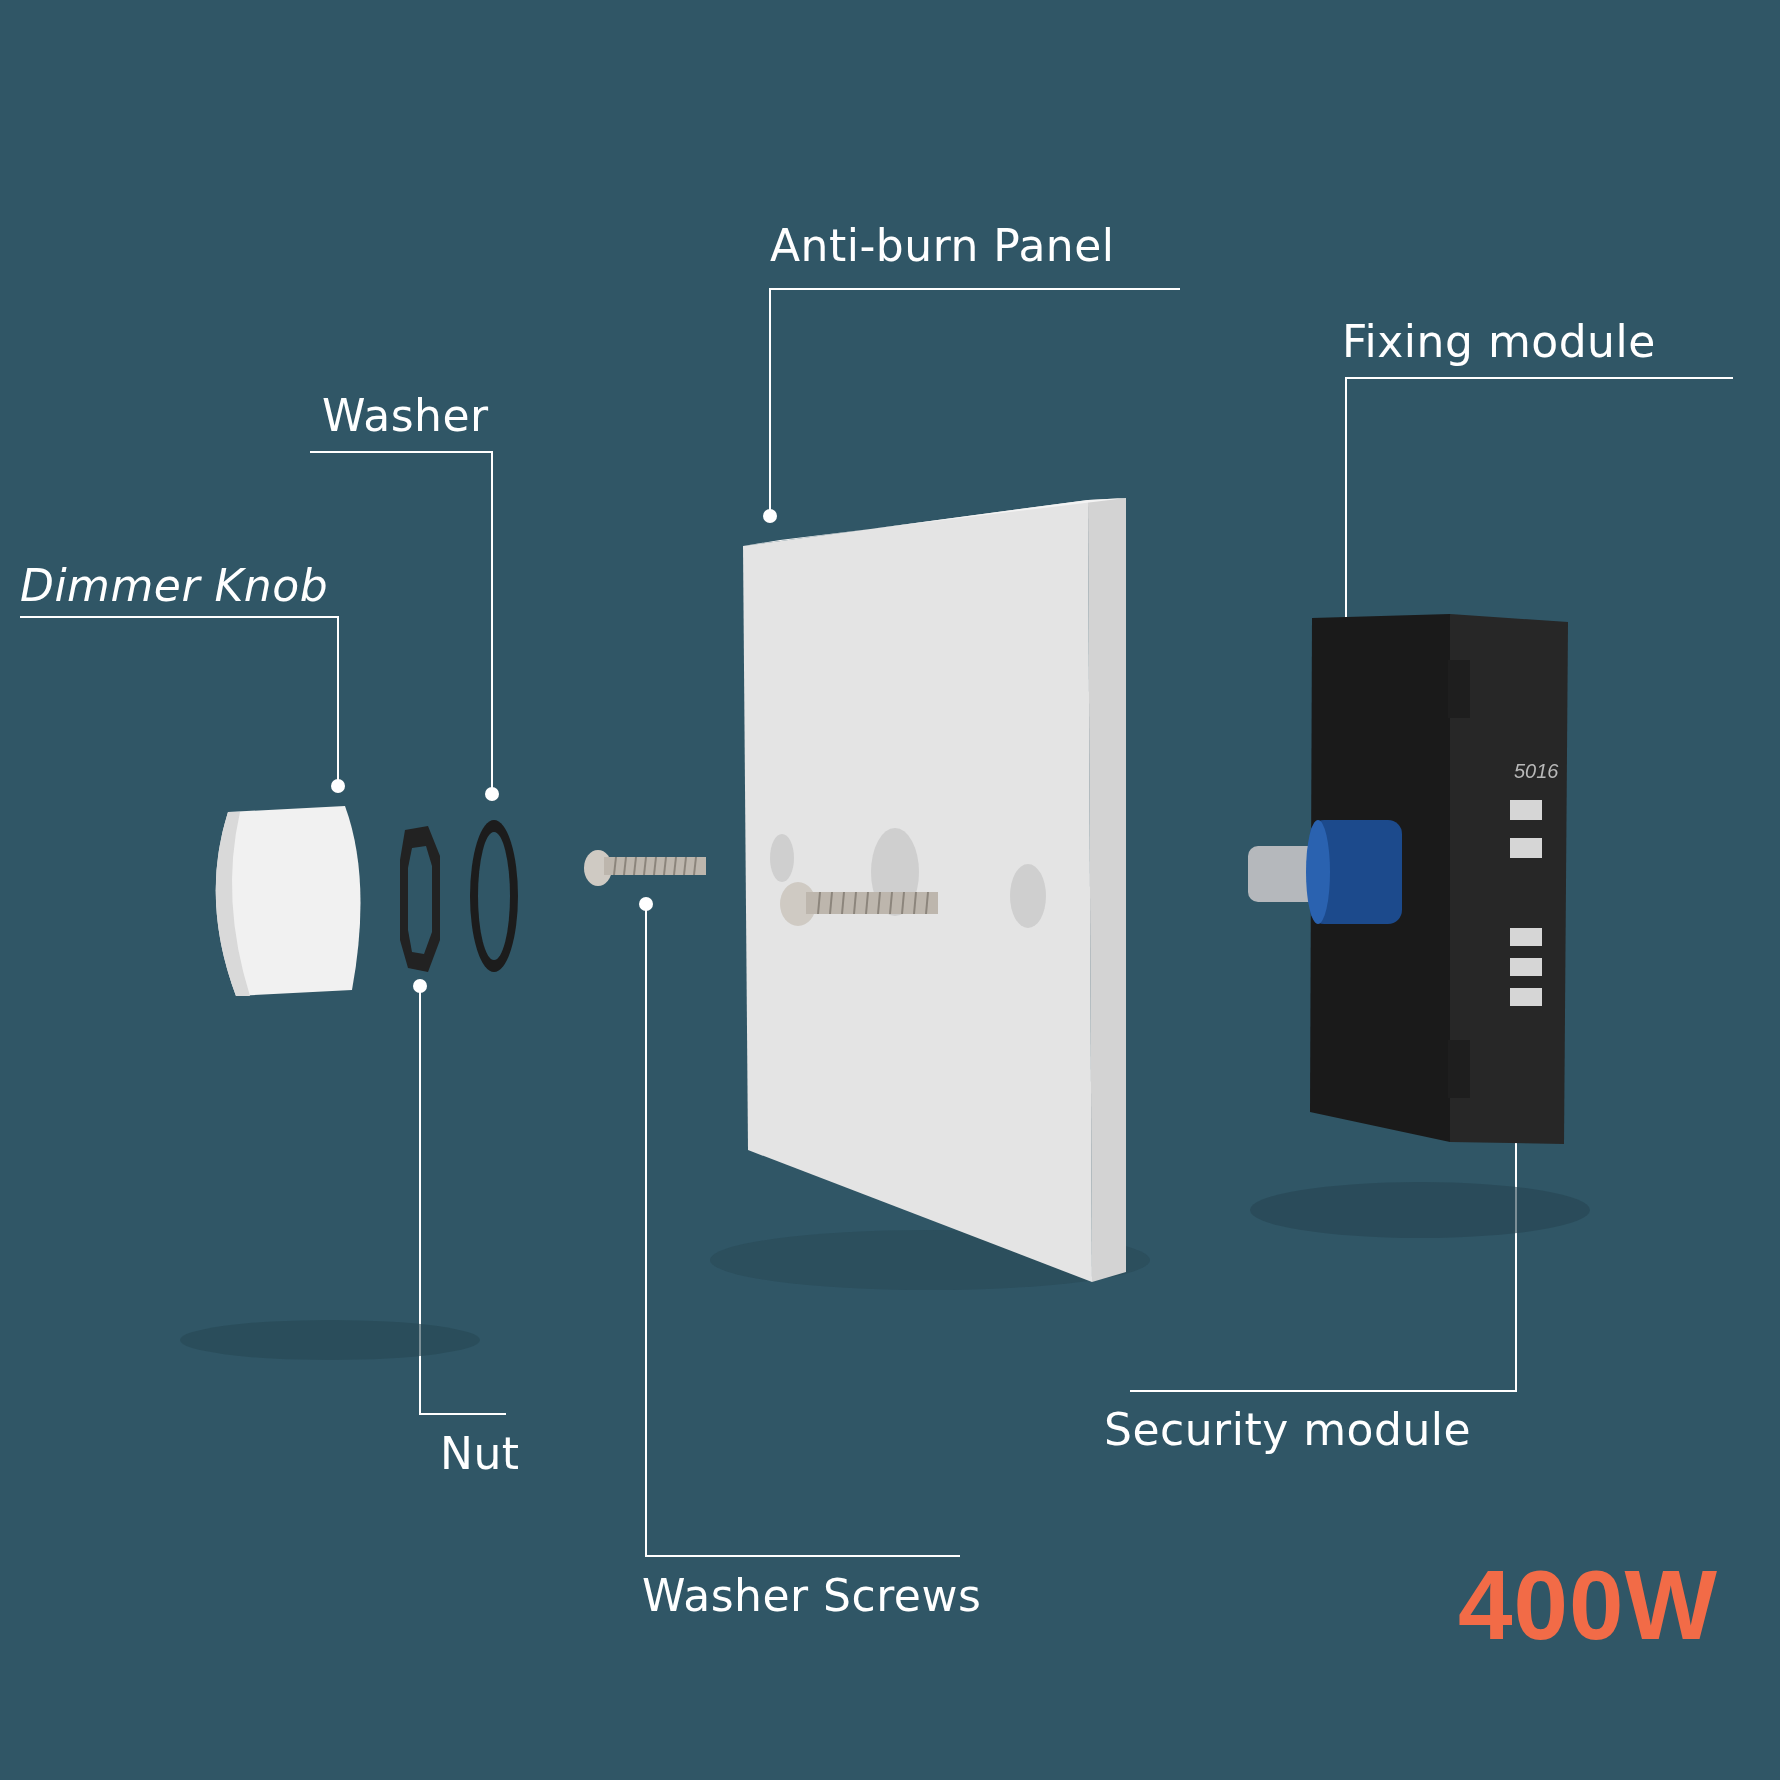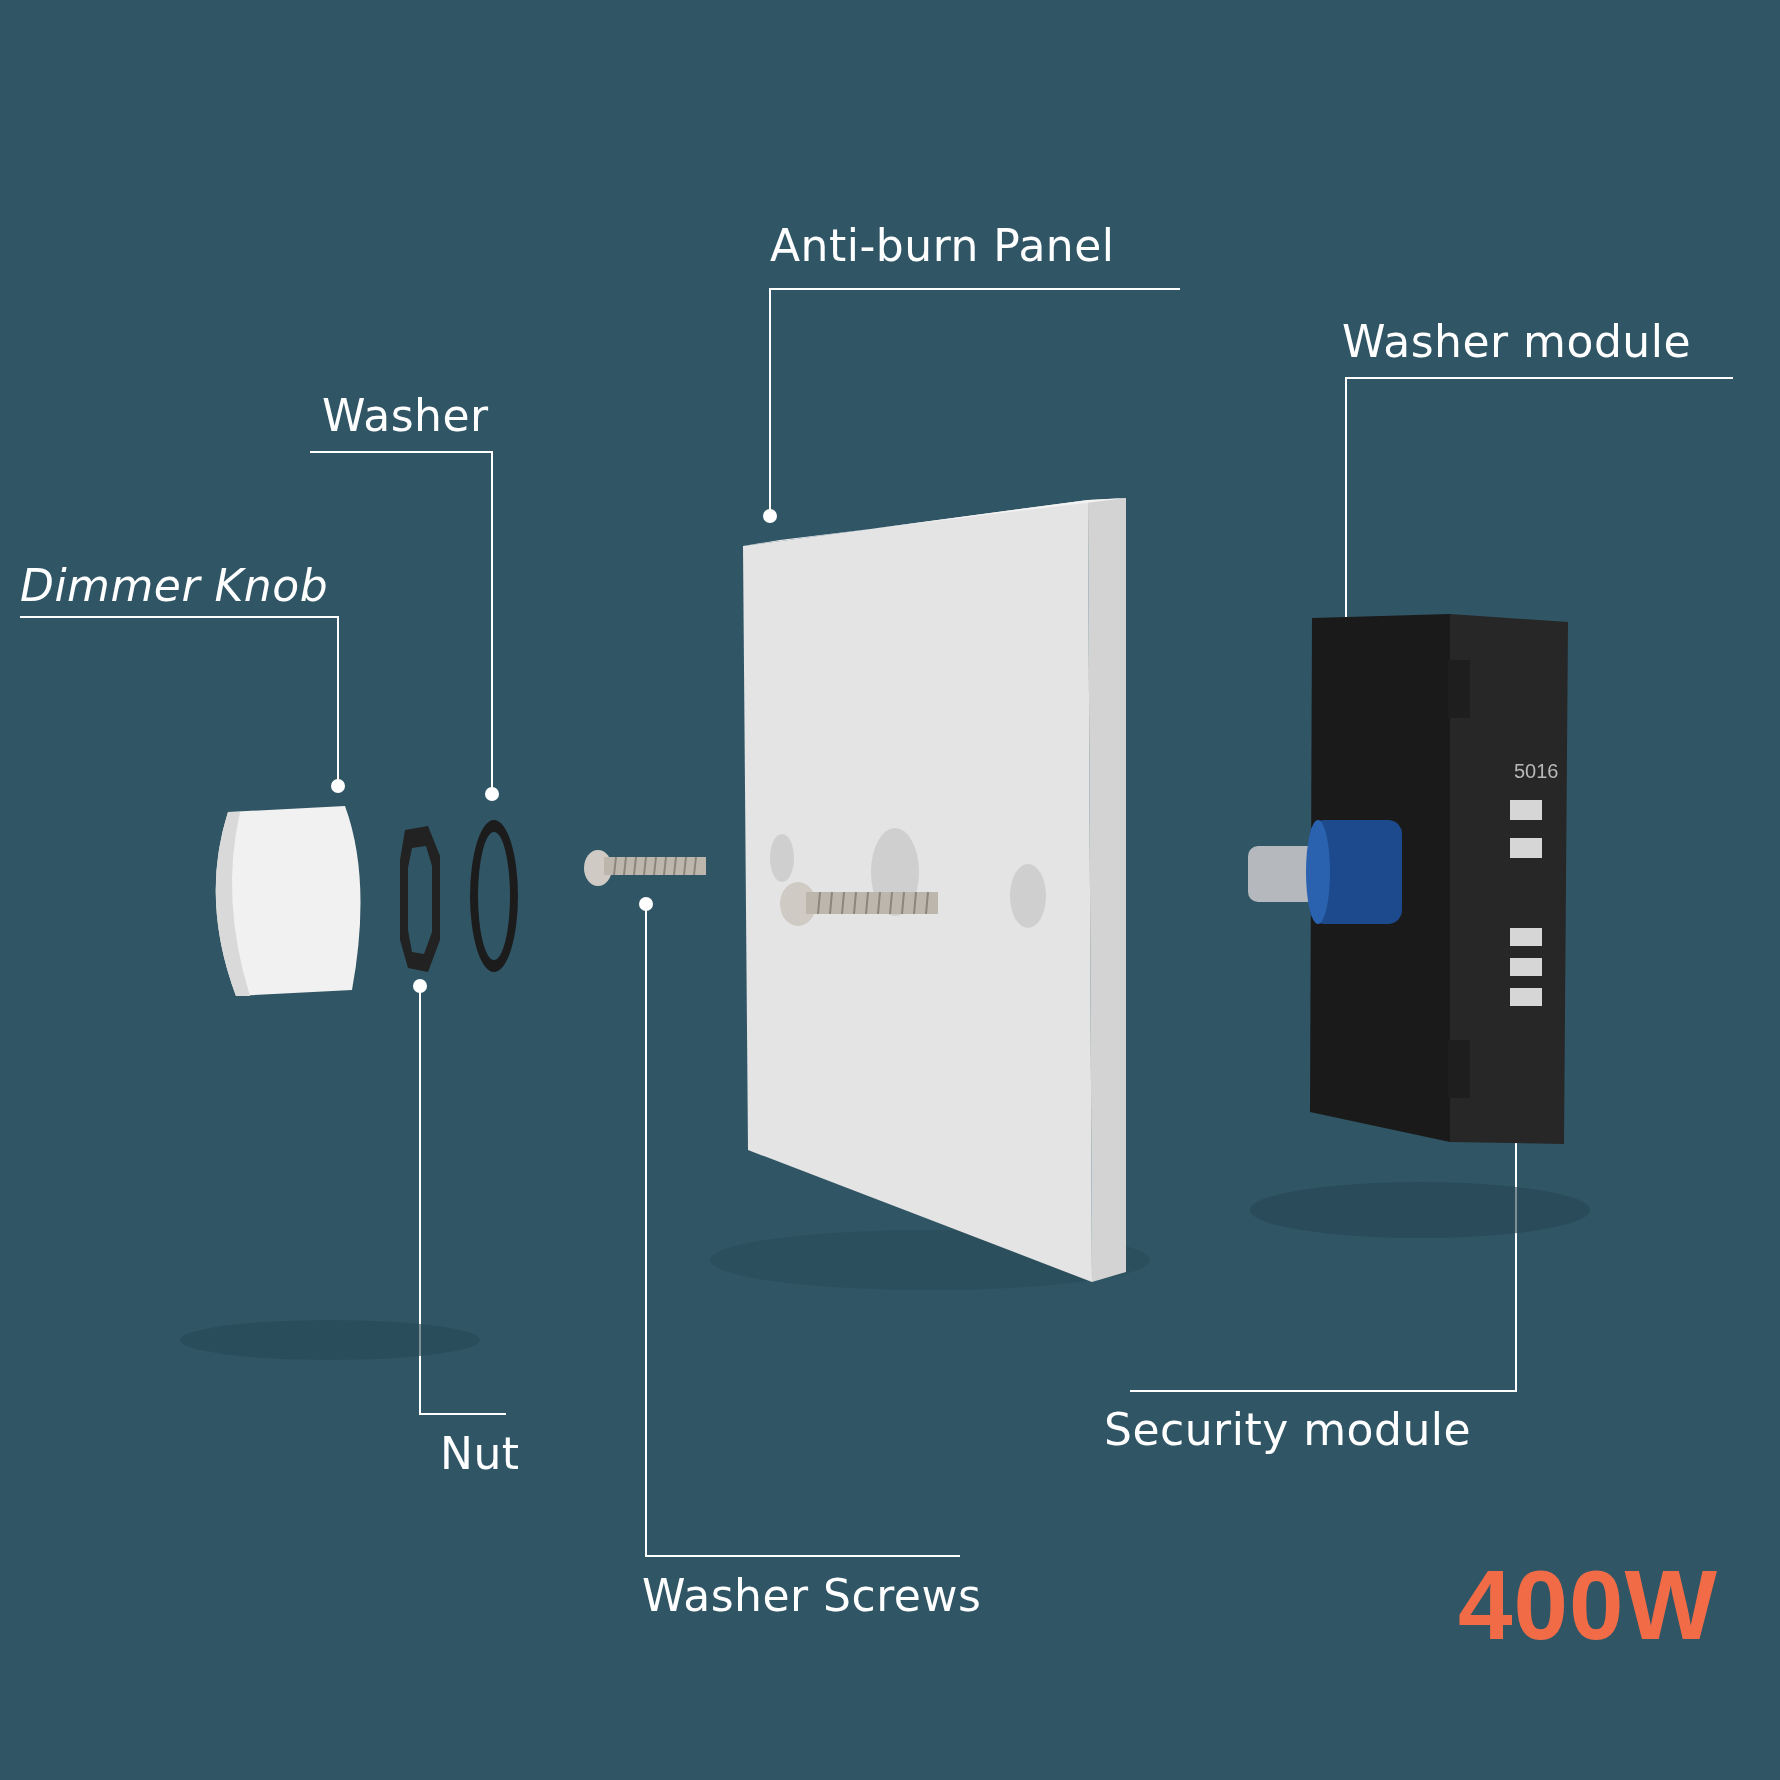--- a/index.html
+++ b/index.html
@@ -107,22 +107,22 @@
     <rect x="1510" y="958" width="32" height="18" fill="#d6d6d6"></rect>
     <rect x="1510" y="988" width="32" height="18" fill="#d6d6d6"></rect>
 
     <rect x="1248" y="846" width="70" height="56" rx="10" fill="#b5b8bc"></rect>
     <rect x="1310" y="820" width="92" height="104" rx="14" fill="#1c4a8c"></rect>
     <ellipse cx="1318" cy="872" rx="12" ry="52" fill="#2a62b0"></ellipse>
   </g>
 </svg>
 
 <div class="label" style="left:770px;top:220px;">Anti-burn Panel</div>
-<div class="label" style="left:1342px;top:316px;">Washer module</div>
+<div class="label" style="left:1342px;top:316px;">Fixing module</div>
 <div class="label" style="left:310px;top:390px;margin-left:12px;">Washer</div>
 <div class="label" style="left:20px;top:560px;font-style:italic;">Dimmer Knob</div>
 <div class="label" style="left:416px;top:1428px;margin-left:24px;">Nut</div>
 <div class="label" style="left:642px;top:1570px;">Washer Screws</div>
 <div class="label" style="left:1104px;top:1404px;">Security module</div>
 
-<div style="position:absolute;left:1514px;top:760px;color:#b8b8b8;font-size:20px;font-family:'Liberation Sans',sans-serif;">5016</div>
+<div style="position:absolute;left:1514px;top:760px;color:#b8b8b8;font-size:20px;font-family:'Liberation Sans',sans-serif;font-style:italic;">5016</div>
 
 <div class="watt" style="color:#f26b47;">400W</div>
 
 </body></html>

